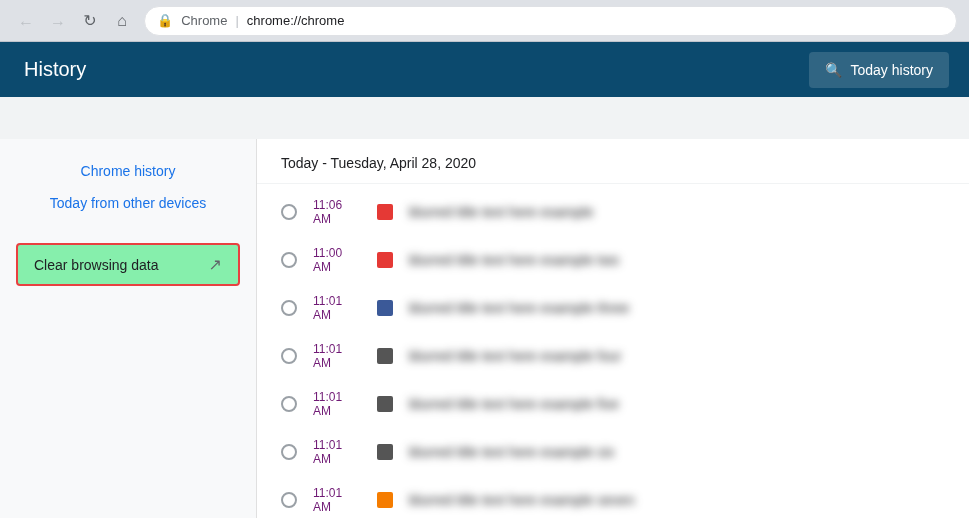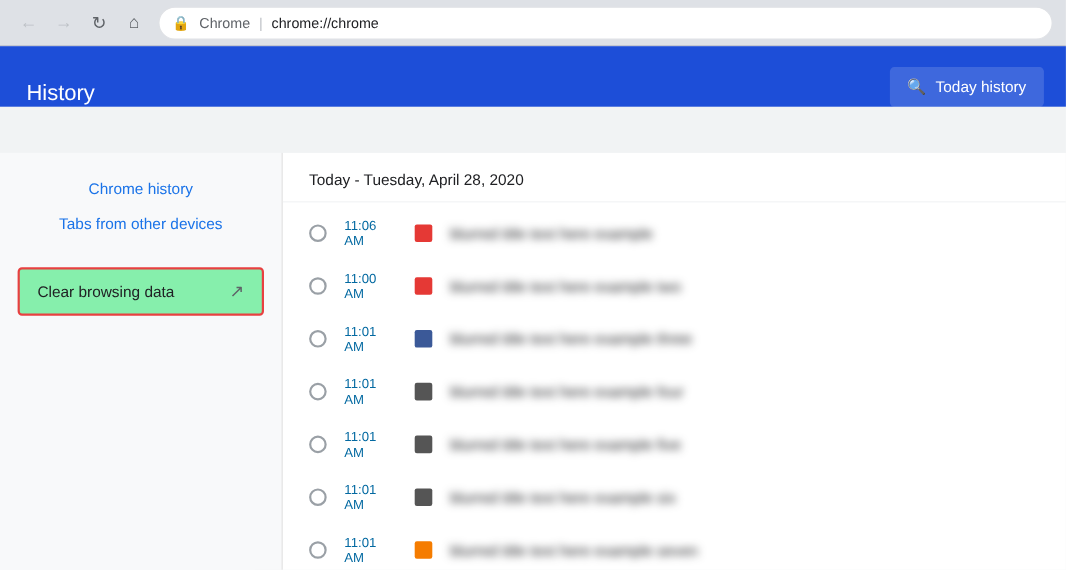--- a/index.html
+++ b/index.html
@@ -40,24 +40,24 @@
       color: #202124;
       border: 1px solid #dfe1e5;
     }
     .address-icon { color: #5f6368; font-size: 13px; }
     .address-site-name { color: #5f6368; }
     .address-separator { color: #bdc1c6; }
     .address-url { color: #202124; }
 
     
     .history-header {
-      background: #1d4ed8;
+      background: #0c4a6e;
       height: 55px;
       display: flex;
-      align-items: flex-end;
+      align-items: center;
       justify-content: space-between;
       padding: 0 20px 0 24px;
       position: absolute;
       top: 42px;
       left: 0;
       right: 0;
     }
     .history-title {
       color: white;
       font-size: 20px;
@@ -148,21 +148,21 @@
       cursor: pointer;
     }
     .item-checkbox {
       width: 16px; height: 16px;
       border: 2px solid #9aa0a6;
       border-radius: 50%;
       flex-shrink: 0;
     }
     .item-time {
       font-size: 12px;
-      color: #0369a1;
+      color: #701a75;
       width: 48px;
       flex-shrink: 0;
     }
     .item-favicon {
       width: 16px; height: 16px;
       border-radius: 2px;
       flex-shrink: 0;
     }
     .item-title {
       font-size: 14px;
@@ -197,21 +197,21 @@
   <button class="search-history-btn">
     <span>🔍</span>
     <span>Today history</span>
   </button>
 </div>
 
 <div class="main-area">
 
   <div class="sidebar">
     <a class="sidebar-link">Chrome history</a>
-    <a class="sidebar-link">Tabs from other devices</a>
+    <a class="sidebar-link">Today from other devices</a>
     <div class="sidebar-divider"></div>
     <div class="clear-btn-container">
       <span class="clear-btn-label">Clear browsing data</span>
       <span class="external-icon">↗</span>
     </div>
   </div>
 
   <div class="content-area">
     <div class="date-header">Today - Tuesday, April 28, 2020</div>
     <div class="history-items" id="history-items-container">

